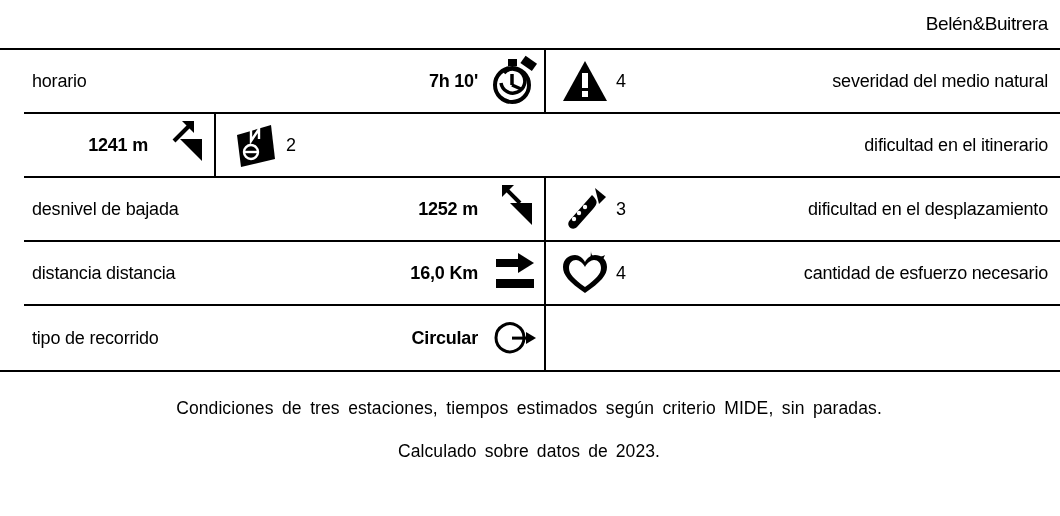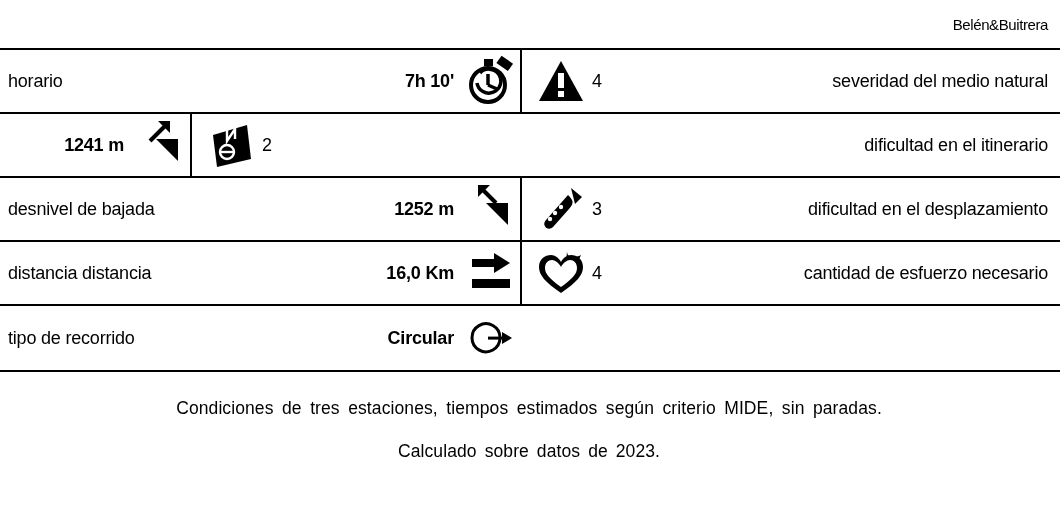--- a/index.html
+++ b/index.html
@@ -24,41 +24,41 @@
   
   .title-row {
     height: 48px;
     display: flex;
     align-items: center;
     justify-content: flex-end;
     padding-right: 12px;
     box-sizing: border-box;
   }
   .title {
-    font-size: 15px;
+    font-size: 19px;
     letter-spacing: -0.4px;
     white-space: nowrap;
   }
   
   .mide-table {
     border-top: 2px solid #000;
     border-bottom: 2px solid #000;
     width: 1060px;
     box-sizing: border-box;
+    padding-left: 24px;
   }
   .row {
     display: flex;
     align-items: stretch;
     border-bottom: 2px solid #000;
     height: 64px;
     box-sizing: border-box;
   }
   .row.last {
     border-bottom: none;
-    align-items: center;
   }
   .cell-label {
     width: 330px;
     display: flex;
     align-items: center;
     padding-left: 8px;
     font-size: 18px;
     letter-spacing: -0.2px;
     box-sizing: border-box;
   }

